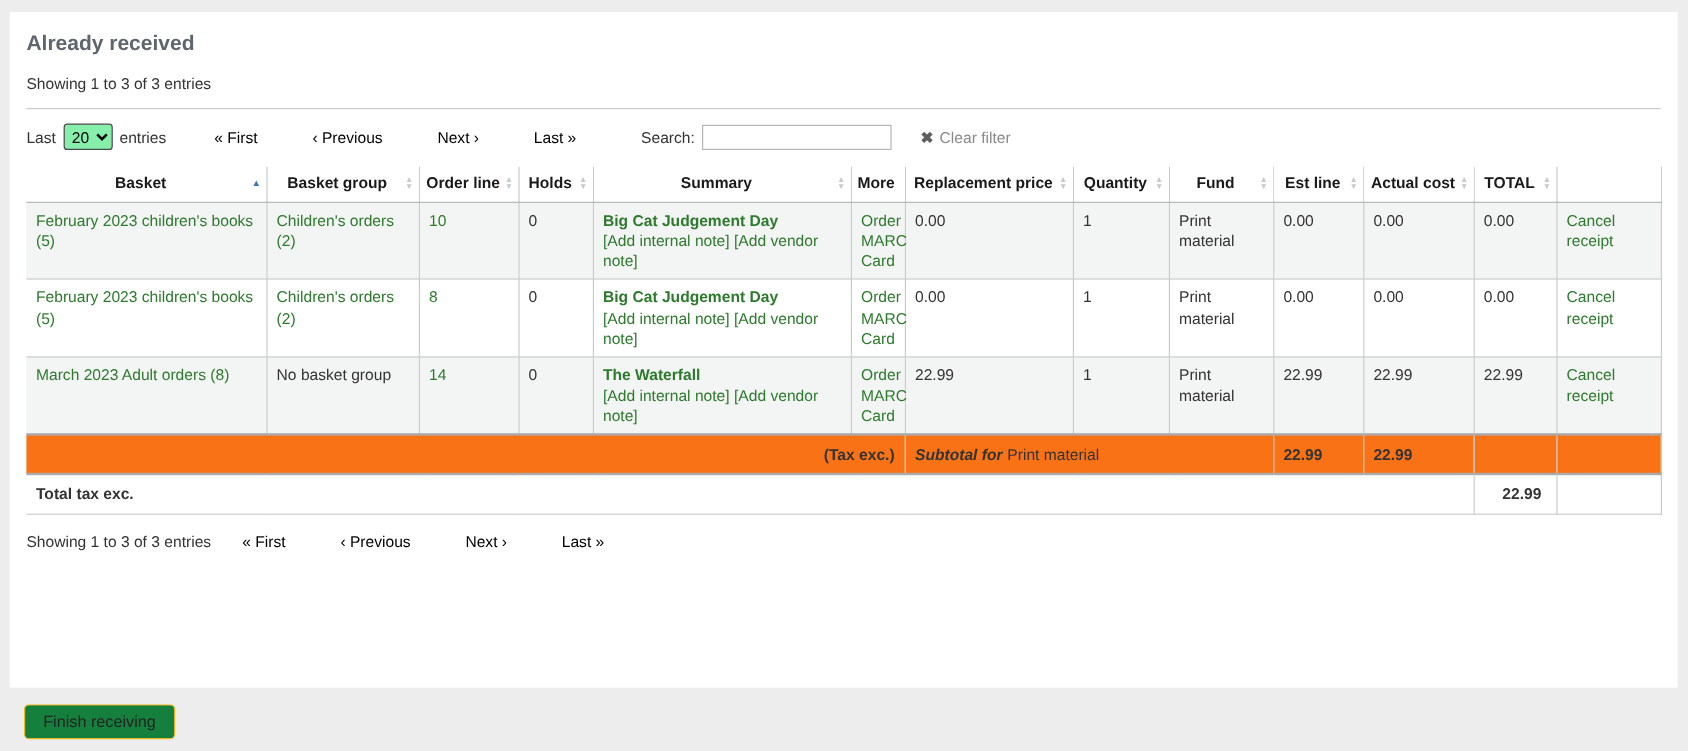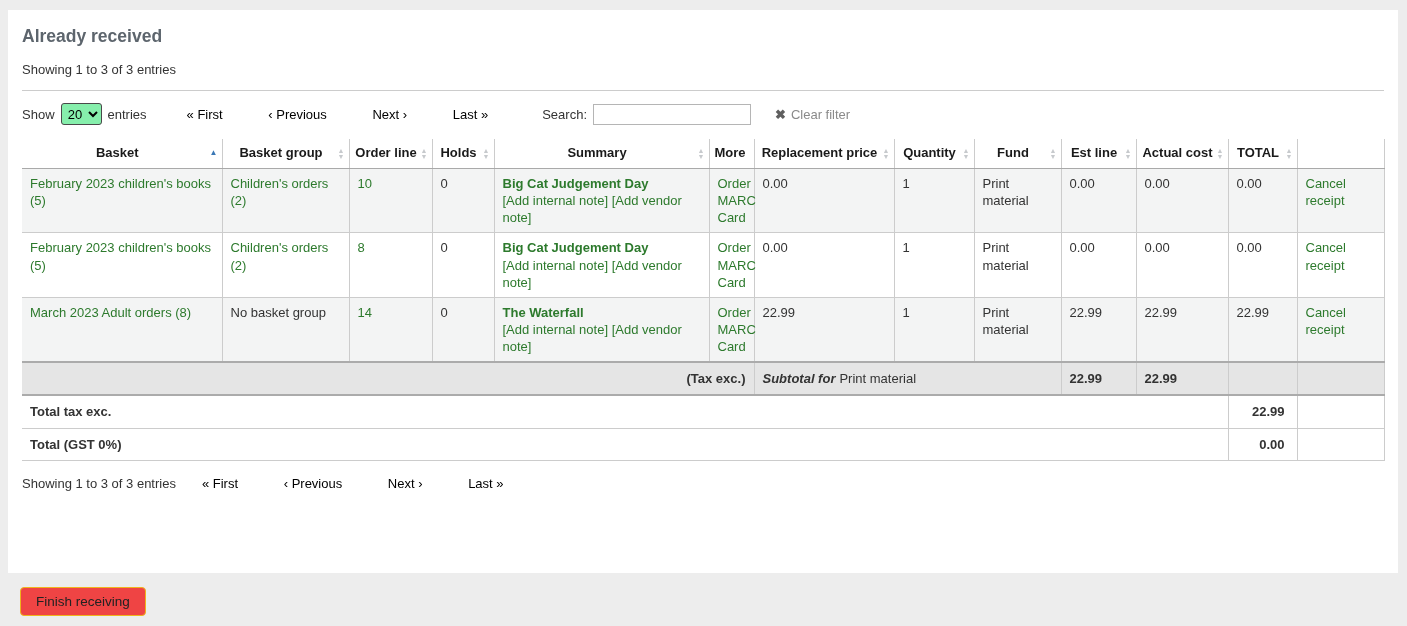--- a/index.html
+++ b/index.html
@@ -80,60 +80,60 @@
   th.sortable { cursor: pointer; }
   .sort-wrap { position: absolute; right: 4px; top: 50%; transform: translateY(-50%); display: flex; flex-direction: column; align-items: center; }
   .sort-both span { font-size: 7px; line-height: 5.5px; color: #c7cacd; }
   .sort-asc span.up { font-size: 8px; line-height: 8px; color: #3a77b5; }
   td { padding: 6px 8px; vertical-align: top; line-height: 1.32; }
   tr.odd td { background: #f3f4f4; }
   tr.even td { background: #ffffff; }
   a.green { color: #2d7a2d; text-decoration: none; }
   .summary-title { font-weight: bold; }
   tr.subtotal-row td {
-    background: #e5e5e5;
+    background: #f97316;
     border-top: 2px solid #ababab;
     border-bottom: 2px solid #ababab;
     padding: 7px 8px;
   }
   .tax-exc { text-align: right; font-weight: bold; }
   .subtotal-label em { font-style: italic; font-weight: bold; margin-right: 4px; }
   .money-bold { font-weight: bold; }
   tr.total-row td { background: #fff; border-bottom: 1px solid #ccc; padding: 7px 8px; }
   tr.total-row.last td { border-bottom: 2px solid #ababab; }
   tr.total-row .total-label { font-weight: bold; }
   tr.total-row .total-value { text-align: right; font-weight: bold; padding-right: 12px; }
 
   .bottom-info { display: flex; align-items: center; margin-top: 15px; }
   .bottom-info .showing-b { margin-right: 26px; }
 
   .below-panel { padding: 14px 0 0 20px; }
   .finish-btn {
     display: inline-block;
-    background: #ef4444;
+    background: #15803d;
     border: 1px solid #f0b41c;
     border-radius: 4px;
     color: #222;
     font-family: "Liberation Sans", sans-serif;
     font-size: 13.5px;
     padding: 6px 15px;
     cursor: pointer;
   }
 </style>
 </head>
 <body>
 
 <div class="panel">
 
   <h2 class="page-title">Already received</h2>
   <p class="showing">Showing 1 to 3 of 3 entries</p>
   <hr class="divider">
 
   <div class="controls">
-    <span class="show-label">Show</span>
+    <span class="show-label">Last</span>
     <select class="length-select">
       <option>20</option>
     </select>
     <span class="entries-label">entries</span>
     <span class="pager">
       <a href="#">« First</a>
       <a href="#">‹ Previous</a>
       <a href="#">Next ›</a>
       <a href="#">Last »</a>
     </span>
@@ -282,25 +282,20 @@
         <td class="money-bold">22.99</td>
         <td class="money-bold">22.99</td>
         <td></td>
         <td></td>
       </tr>
       <tr class="total-row">
         <td colspan="11" class="total-label">Total tax exc.</td>
         <td class="total-value">22.99</td>
         <td></td>
       </tr>
-      <tr class="total-row">
-        <td colspan="11" class="total-label">Total (GST 0%)</td>
-        <td class="total-value">0.00</td>
-        <td></td>
-      </tr>
     </tfoot>
   </table>
 
   <div class="bottom-info">
     <span class="showing-b">Showing 1 to 3 of 3 entries</span>
     <span class="pager">
       <a href="#">« First</a>
       <a href="#">‹ Previous</a>
       <a href="#">Next ›</a>
       <a href="#">Last »</a>

